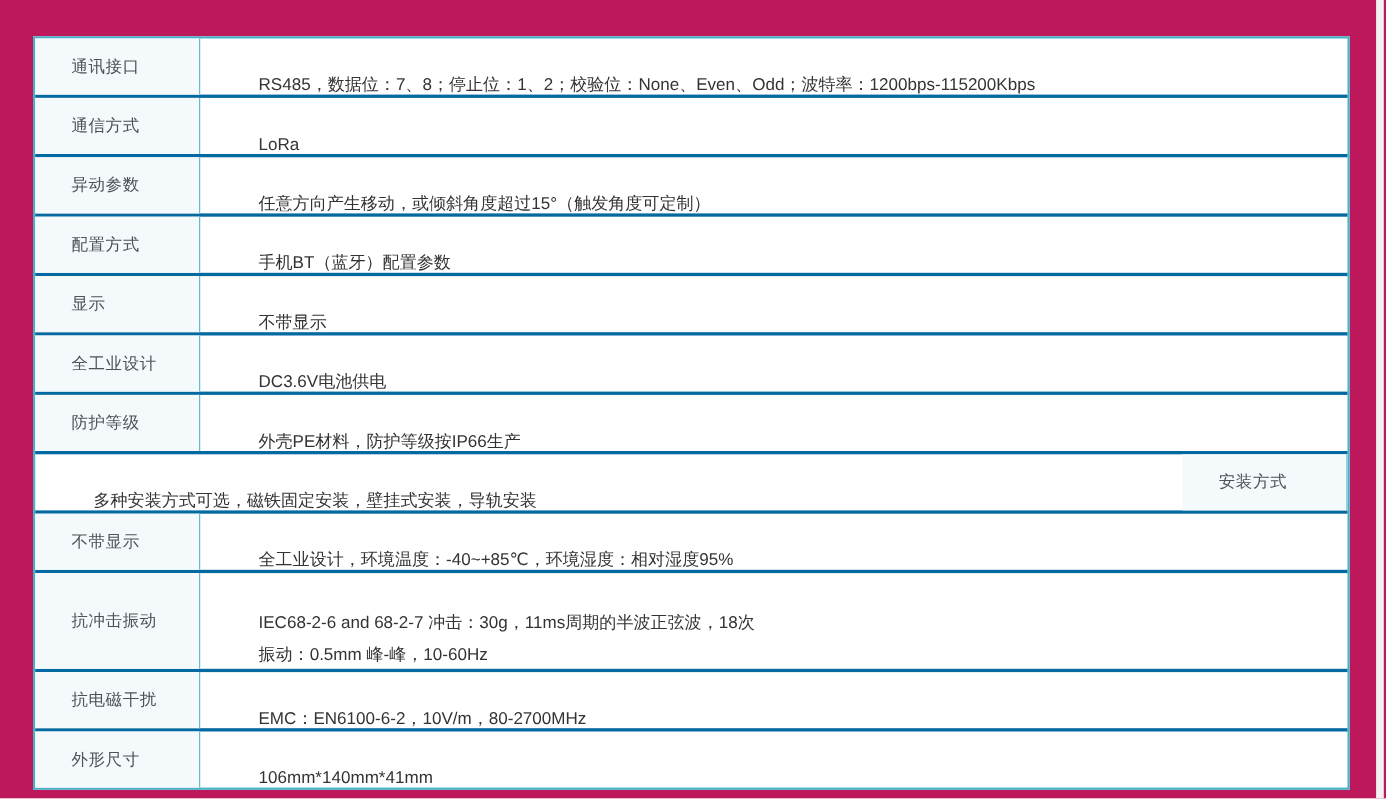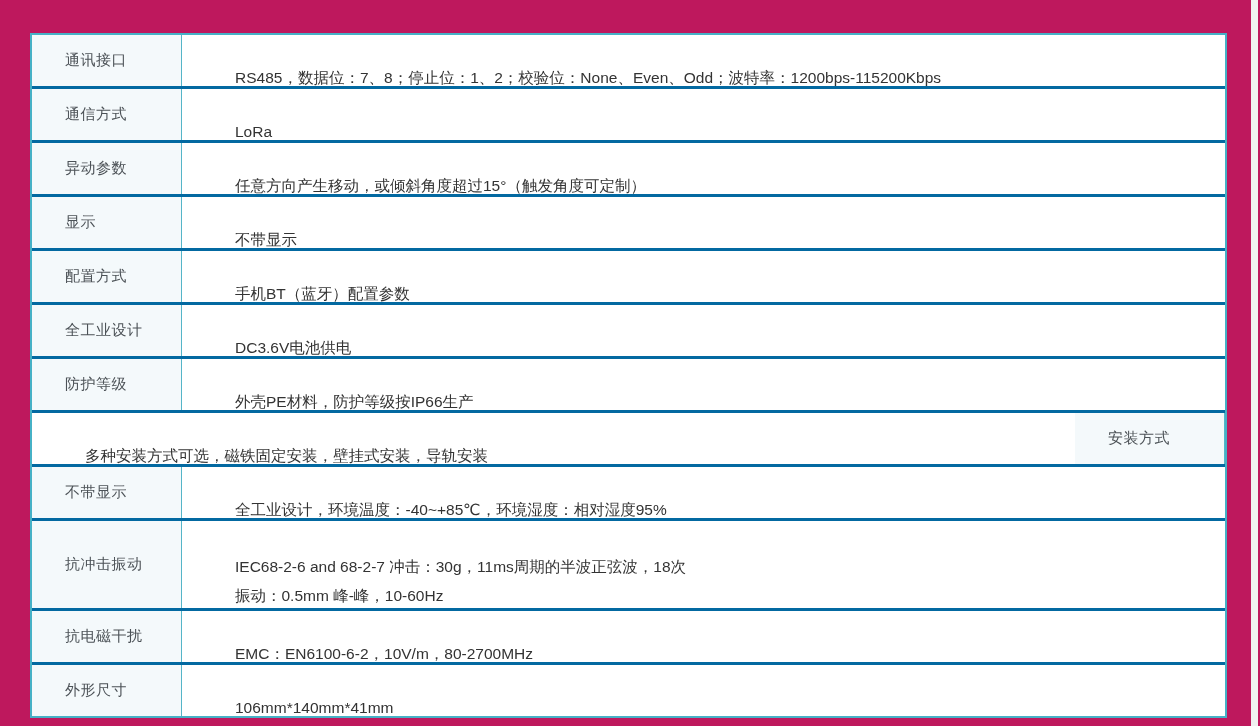--- a/index.html
+++ b/index.html
@@ -82,27 +82,27 @@
       <div class="cell label">通信方式</div>
       <div class="cell value">LoRa</div>
     </div>
 
     <div class="row">
       <div class="cell label">异动参数</div>
       <div class="cell value">任意方向产生移动，或倾斜角度超过15°（触发角度可定制）</div>
     </div>
 
     <div class="row">
-      <div class="cell label">显示</div>
-      <div class="cell value">不带显示</div>
+      <div class="cell label">配置方式</div>
+      <div class="cell value">手机BT（蓝牙）配置参数</div>
     </div>
 
     <div class="row">
-      <div class="cell label">配置方式</div>
-      <div class="cell value">手机BT（蓝牙）配置参数</div>
+      <div class="cell label">显示</div>
+      <div class="cell value">不带显示</div>
     </div>
 
     <div class="row">
       <div class="cell label">全工业设计</div>
       <div class="cell value">DC3.6V电池供电</div>
     </div>
 
     <div class="row">
       <div class="cell label">防护等级</div>
       <div class="cell value">外壳PE材料，防护等级按IP66生产</div>

